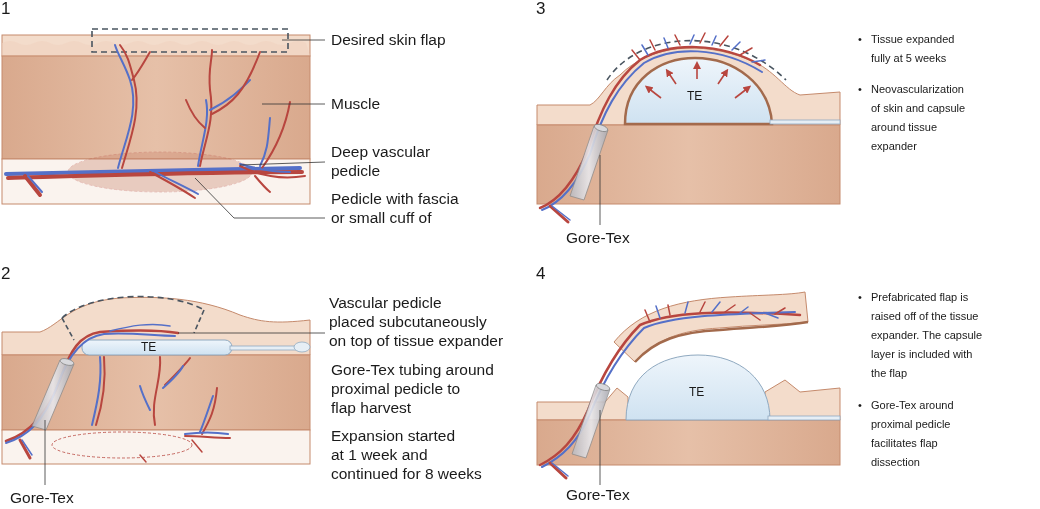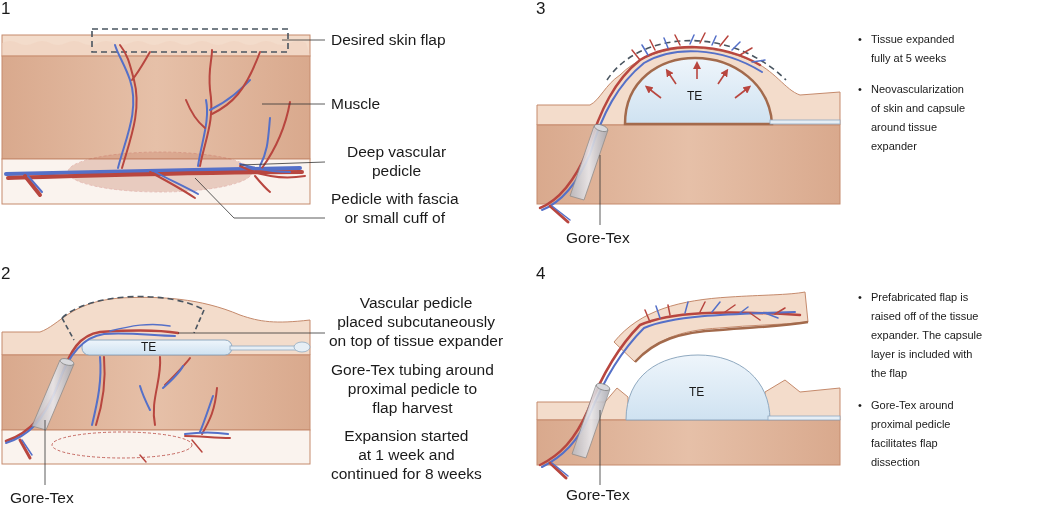--- a/index.html
+++ b/index.html
@@ -1,19 +1,19 @@
 <!DOCTYPE html>
 <html><head>
 <meta charset="utf-8">
 <style>
   html, body { margin:0; padding:0; background:#ffffff; }
   body { width:1040px; height:509px; position:relative; overflow:hidden;
          font-family:"Liberation Sans", sans-serif; color:#1a1a1a; }
   .panel-num { position:absolute; font-size:17px; line-height:17px; }
-  .label { position:absolute; font-size:15.5px; line-height:19px; white-space:nowrap;text-align:center; }
+  .label { position:absolute; font-size:15.5px; line-height:19px; white-space:nowrap; }
   .bullets { position:absolute; font-size:11px; line-height:19px; }
   .bullet { position:relative; padding-left:13px; margin-bottom:11px; white-space:nowrap; }
   .bullet::before { content:"•"; position:absolute; left:0; top:0; }
   .line-text { display:block; }
   svg { position:absolute; left:0; top:0; }
 </style>
 </head>
 <body>
 
 <svg width="1040" height="509" viewBox="0 0 1040 509">
@@ -171,21 +171,21 @@
 <div class="label" style="left:687px;top:90px;font-size:12px;line-height:13px;">TE</div>
 <div class="label" style="left:689px;top:386px;font-size:12px;line-height:13px;">TE</div>
 
 <div class="panel-num" style="left:1px;top:0px;">1</div>
 <div class="panel-num" style="left:1px;top:265px;">2</div>
 <div class="panel-num" style="left:536px;top:0px;">3</div>
 <div class="panel-num" style="left:536px;top:265px;">4</div>
 
 <div class="label" style="left:331px;top:30px;">Desired skin flap</div>
 <div class="label" style="left:331px;top:94px;">Muscle</div>
-<div class="label" style="left:331px;top:142px;margin-left:16px;">
+<div class="label" style="left:331px;top:142px;">
   <span class="line-text">Deep vascular</span>
   <span class="line-text">pedicle</span>
 </div>
 <div class="label" style="left:331px;top:189px;">
   <span class="line-text">Pedicle with fascia</span>
   <span class="line-text">or small cuff of</span>
 </div>
 
 <div class="label" style="left:329px;top:293px;">
   <span class="line-text">Vascular pedicle</span>

